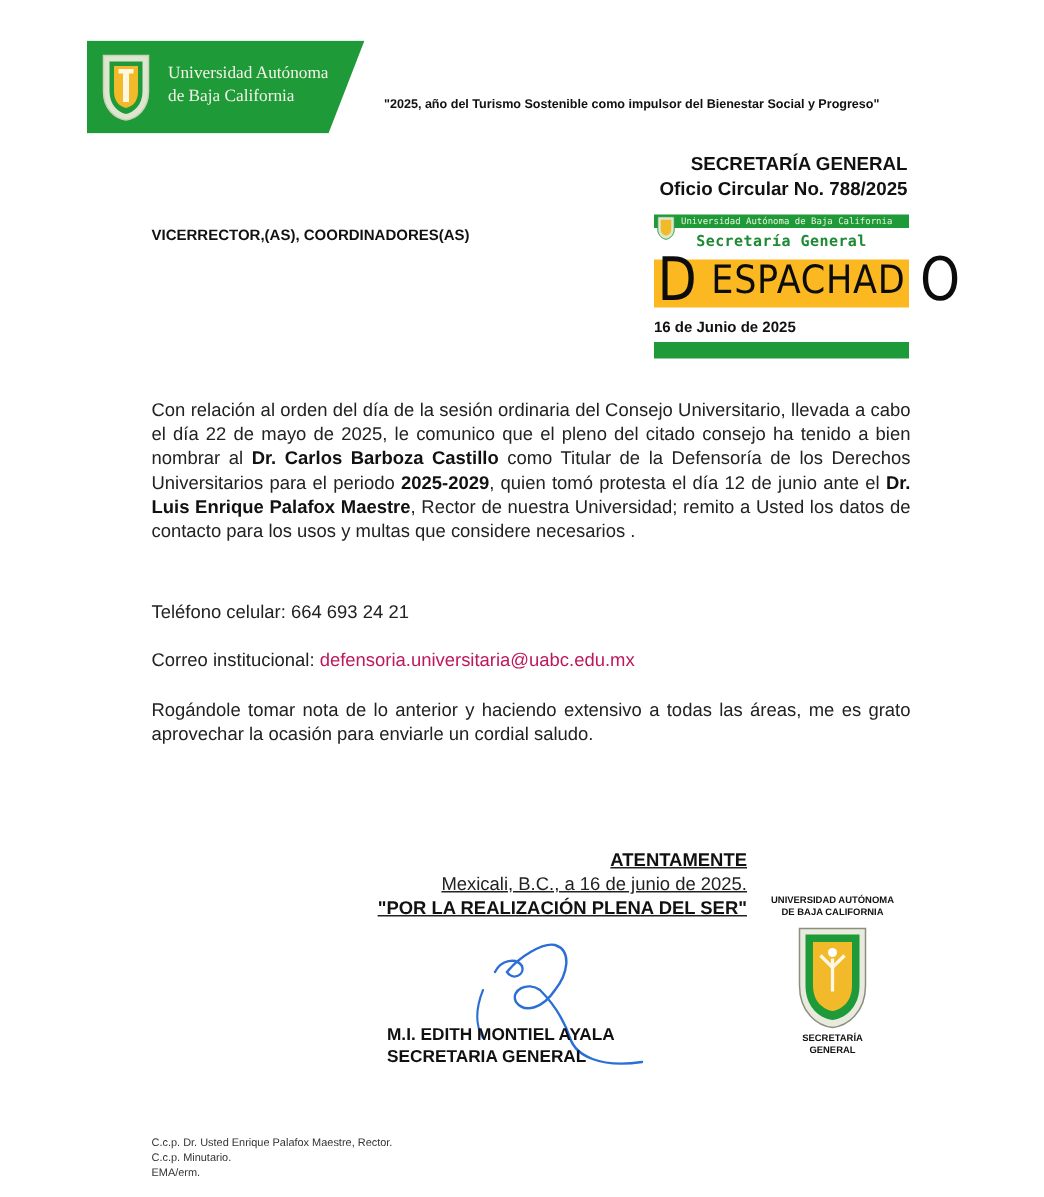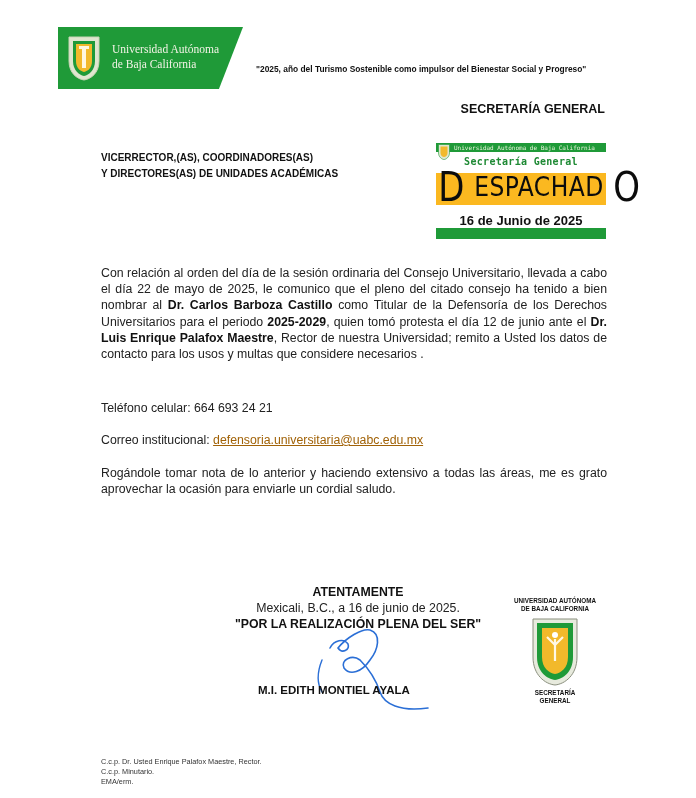--- a/index.html
+++ b/index.html
@@ -38,36 +38,36 @@
     position: absolute; left: 0; width: 100%; top: 13px; text-align: center;
     font-family: "DejaVu Sans Mono", monospace; font-size: 10px; font-weight: bold; color: #1f8a35; letter-spacing: 0.3px;
   }
   .stamp .bar { position: absolute; left: 0; top: 30px; width: 100%; height: 32px; background: #fbb820; }
   .stamp .word {
     position: absolute; left: 0; top: 22px; width: 100%; display: flex; justify-content: space-between; align-items: center;
   }
   .stamp .big { font-family: "DejaVu Sans", sans-serif; font-size: 40px; line-height: 44px; color: #0c0c0c; transform: scaleX(0.85); }
   .stamp .mid { font-family: "DejaVu Sans", sans-serif; font-size: 26px; color: #0c0c0c; letter-spacing: 0.5px; transform: scaleX(0.9); }
   .stamp .date {
-    position: absolute; left: 0; width: 100%; top: 70px; text-align: center; font-size: 13px; font-weight: bold; color: #111;
+    position: absolute; left: 0; width: 100%; top: 70px; font-size: 10px; font-weight: bold; color: #111;
   }
   .stamp .bot-band { position: absolute; left: 0; bottom: 0; width: 100%; height: 11px; background: #1f9a38; }
 
   .body-text {
     position: absolute; left: 101px; width: 506px; font-size: 12.3px; line-height: 16.2px; color: #222; text-align: justify;
   }
   .p1 { top: 265px; }
   .p2 { top: 400px; }
   .p3 { top: 432px; }
   .p4 { top: 465px; }
-  .email-link { color: #a16207; text-decoration: underline; }
+  .email-link { color: #be185d; }
   b { color: #111; }
 
   .closing {
-    position: absolute; left: 218px; width: 280px; top: 584px; text-align: center; font-size: 12.3px; line-height: 16px; color: #222;
+    position: absolute; left: 218px; width: 280px; top: 565px; text-align: right; font-size: 12.3px; line-height: 16px; color: #222; text-decoration: underline;
   }
   .closing .bold { font-weight: bold; color: #111; }
 
   .signature-svg { position: absolute; left: 300px; top: 620px; width: 140px; height: 100px; }
 
   .signer {
     position: absolute; left: 258px; width: 190px; top: 683px; text-align: left; font-size: 11.5px; font-weight: bold; line-height: 15px; color: #111; z-index: 1;
   }
 
   .seal { position: absolute; left: 502px; top: 597px; width: 106px; height: 120px; text-align: center; }
@@ -92,25 +92,25 @@
   </svg>
   <div class="banner-text">
     <div>Universidad Autónoma</div>
     <div>de Baja California</div>
   </div>
 </div>
 <div class="motto">"2025, año del Turismo Sostenible como impulsor del Bienestar Social y Progreso"</div>
 
 <div class="office">
   <div>SECRETARÍA GENERAL</div>
+  <div>Oficio Circular No. 788/2025</div>
 </div>
 
 <div class="recipient">
   <div>VICERRECTOR,(AS), COORDINADORES(AS)</div>
-  <div>Y DIRECTORES(AS) DE UNIDADES ACADÉMICAS</div>
 </div>
 
 <div class="stamp">
   <div class="top-band">
     <span>Universidad Autónoma de Baja California</span>
   </div>
   <svg class="mini-shield" viewBox="0 0 12 16">
     <path d="M0.5 0.5 H11.5 V9 C11.5 13 8 15.5 6 15.5 C4 15.5 0.5 13 0.5 9 Z" fill="#dfe6cf" stroke="#1f9a38" stroke-width="0.6"></path>
     <path d="M2.5 2.5 H9.5 V9 C9.5 11.5 7.5 13 6 13 C4.5 13 2.5 11.5 2.5 9 Z" fill="#f2b92b"></path>
   </svg>
@@ -145,20 +145,21 @@
   <div class="bold">"POR LA REALIZACIÓN PLENA DEL SER"</div>
 </div>
 
 <svg class="signature-svg" viewBox="0 0 140 100">
   <path d="M30 28 C34 20 44 18 48 24 C50 30 42 34 38 28 C46 18 62 8 70 10 C82 14 78 30 70 40 C62 52 50 56 44 48 C40 40 52 34 60 40 C68 48 76 60 80 72 C84 84 100 92 128 88" fill="none" stroke="#2b6fd6" stroke-width="1.6" stroke-linecap="round"></path>
   <path d="M22 40 C18 50 16 62 22 72" fill="none" stroke="#2b6fd6" stroke-width="1.4" stroke-linecap="round"></path>
 </svg>
 
 <div class="signer">
   <div>M.I. EDITH MONTIEL AYALA</div>
+  <div>SECRETARIA GENERAL</div>
 </div>
 
 <div class="seal">
   <div class="seal-top">
     <div>UNIVERSIDAD AUTÓNOMA</div>
     <div>DE BAJA CALIFORNIA</div>
   </div>
   <svg viewBox="0 0 48 70">
     <path d="M2 2 H46 V40 C46 58 34 67 24 68 C14 67 2 58 2 40 Z" fill="#e7eadd" stroke="#8a8f7e" stroke-width="1"></path>
     <path d="M6 6 H42 V40 C42 55 32 62 24 63 C16 62 6 55 6 40 Z" fill="#1f9a38"></path>

